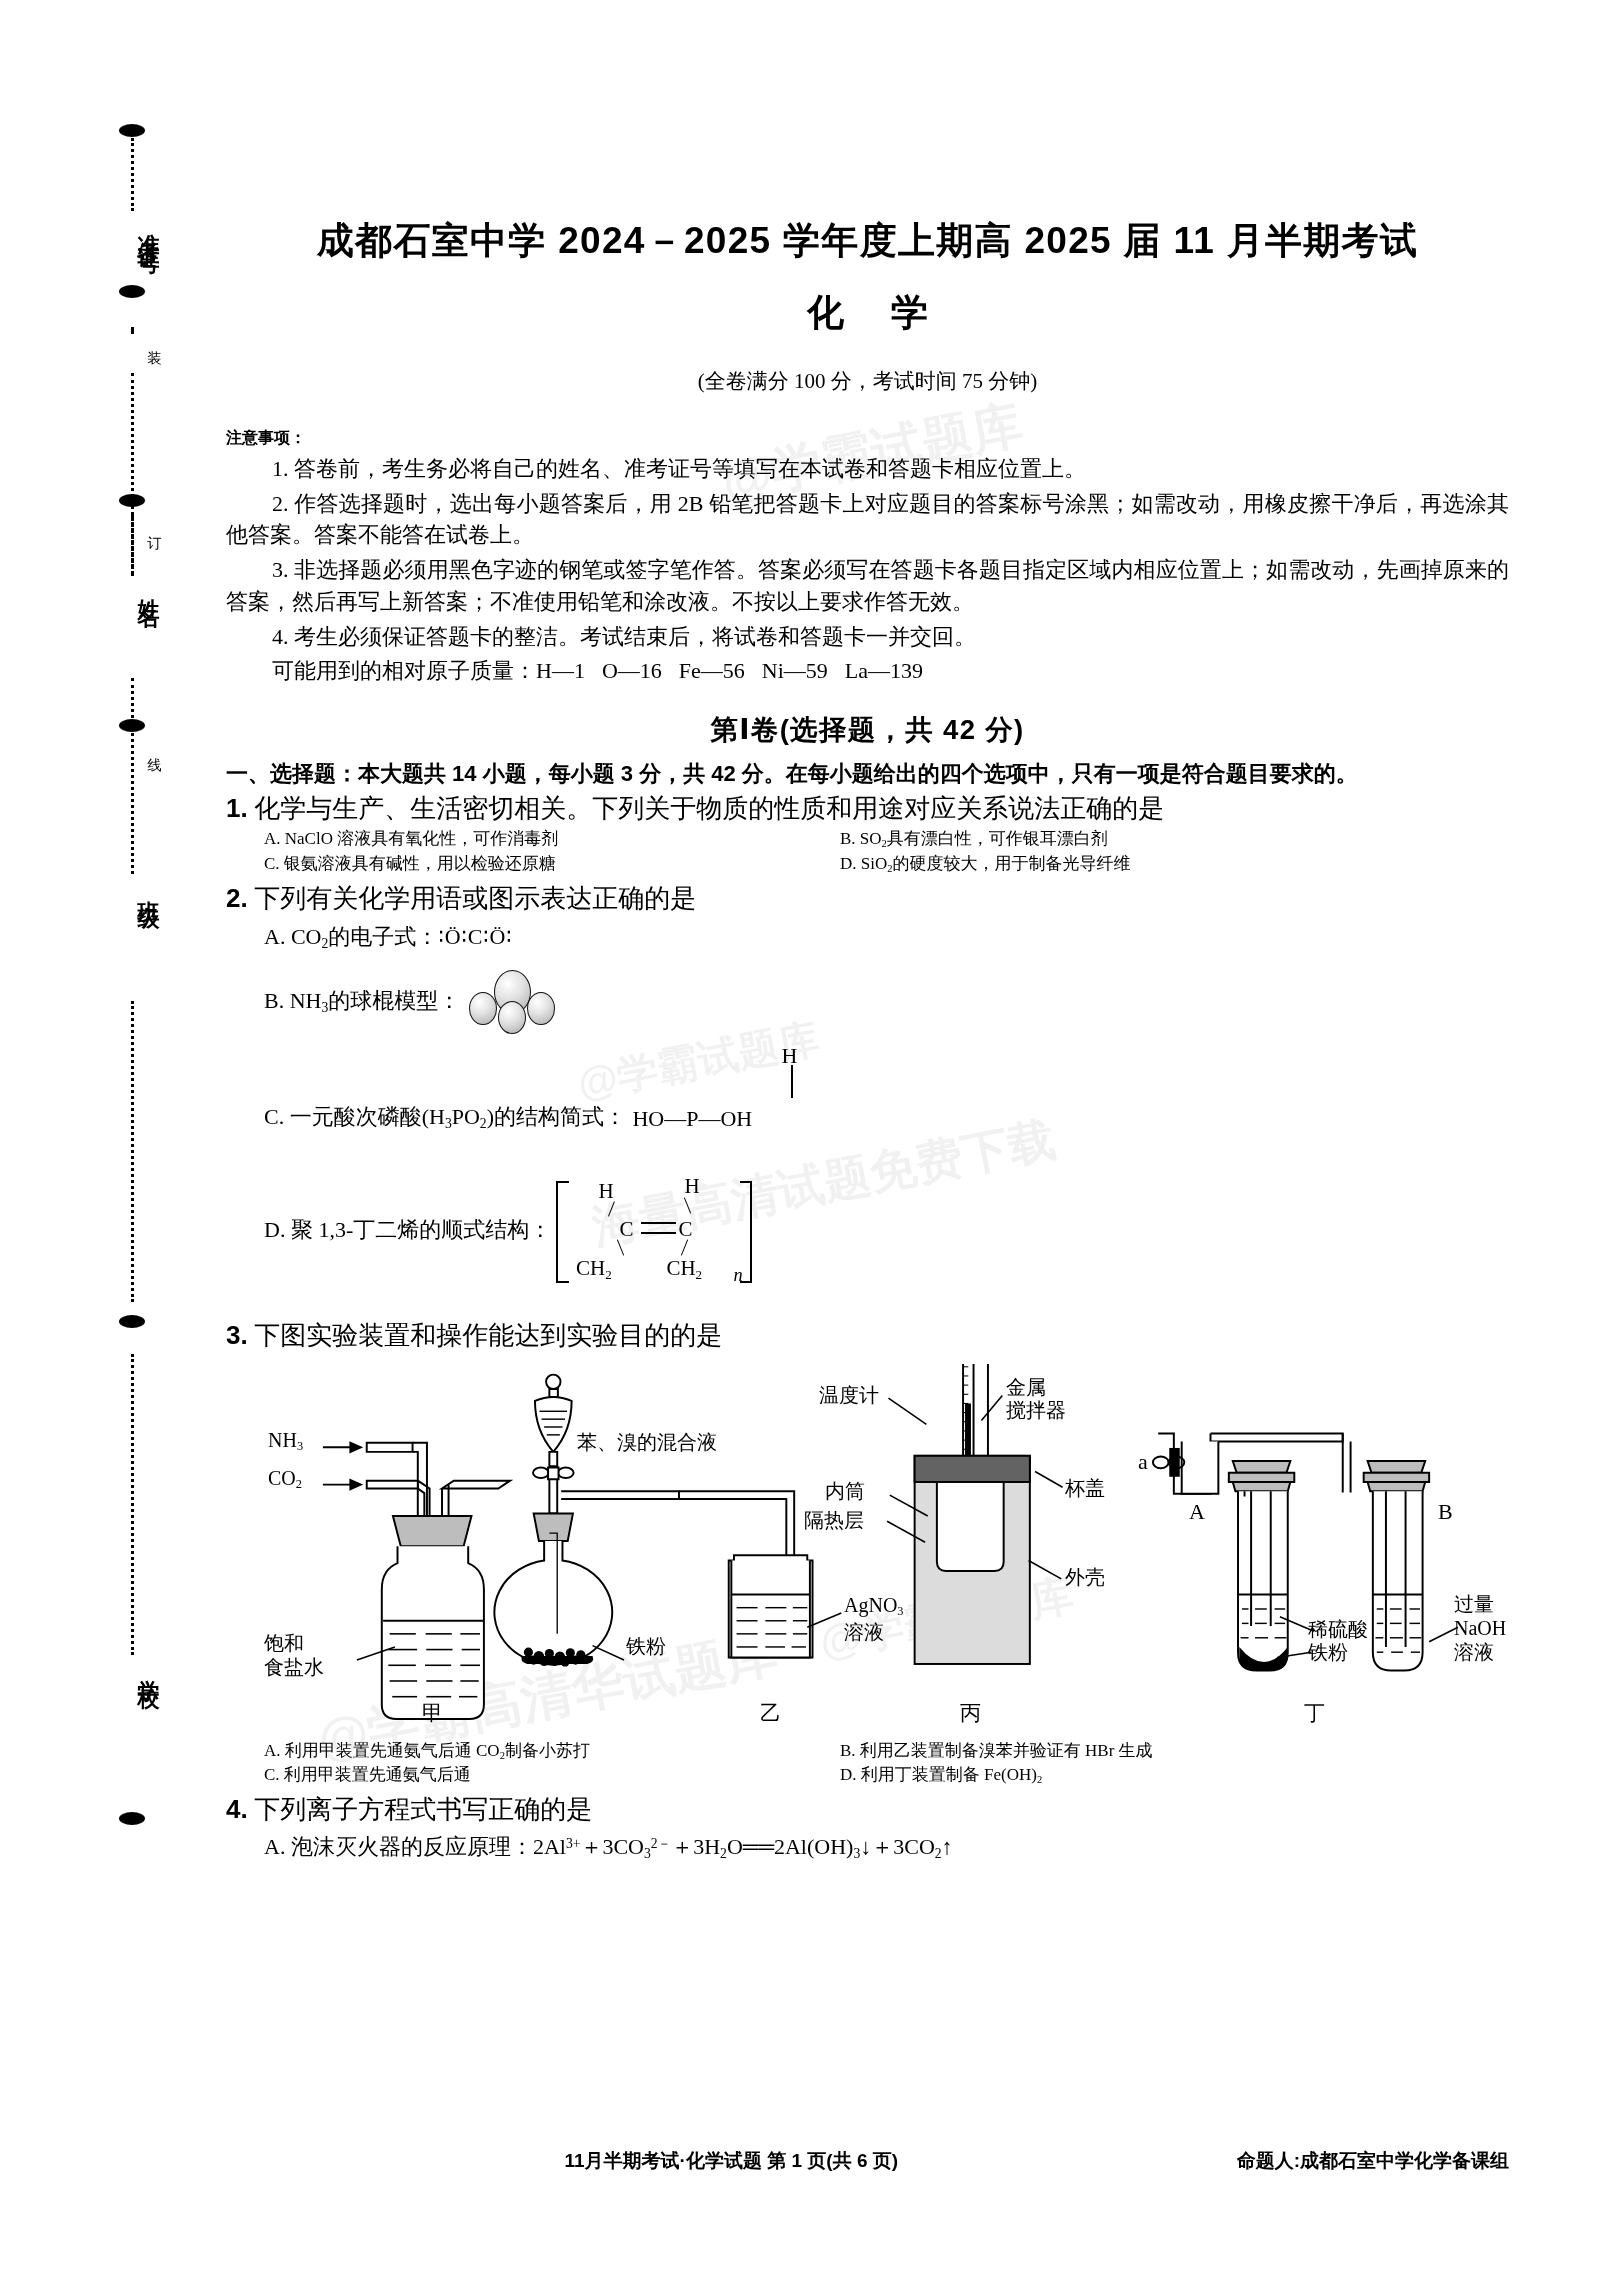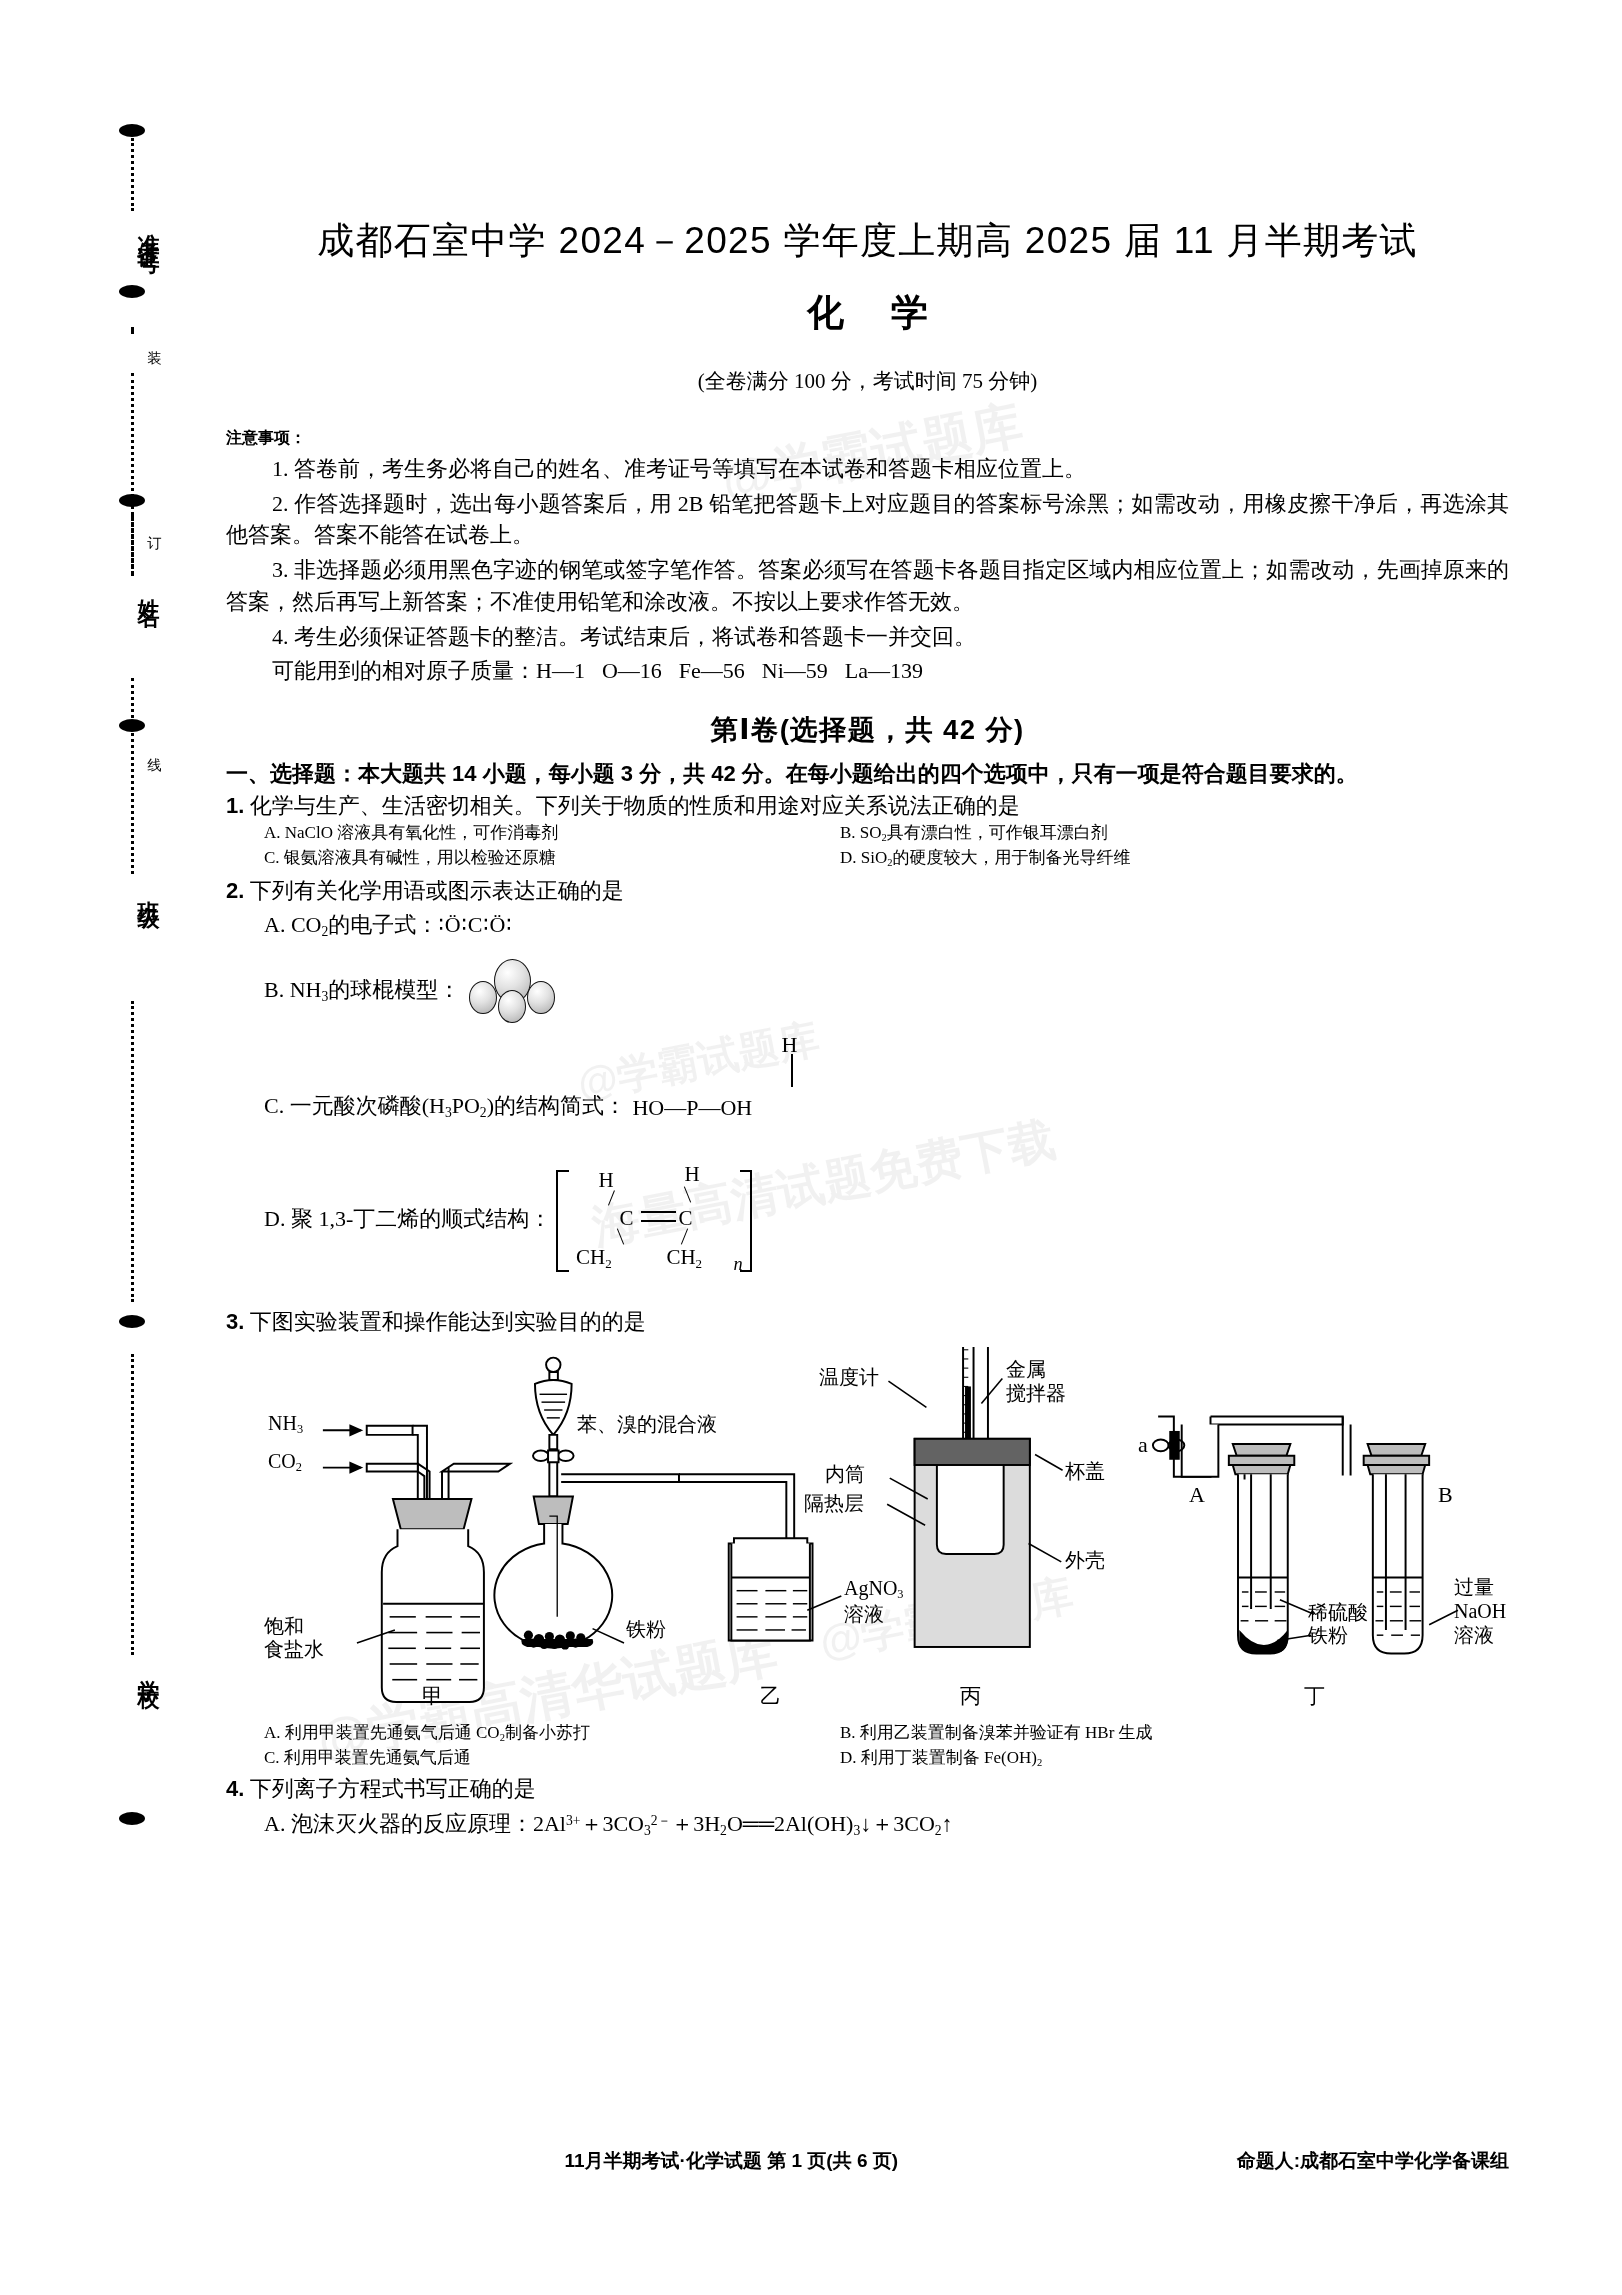--- a/index.html
+++ b/index.html
@@ -22,21 +22,21 @@
   }
   .vlabel.big{font-size:22px;}
   .vlabel.small{font-size:14.4px;font-weight:normal;letter-spacing:2.6px;}
 
   
   .main{position:absolute;left:226px;top:0;width:1283px;}
 
   .title{
     text-align:center;margin-top:216px;
     font-family:"Liberation Sans","DejaVu Sans",sans-serif;
-    font-weight:normal;font-size:37px;letter-spacing:1.3px;
+    font-weight:bold;font-size:37px;letter-spacing:1.3px;
   }
   .subject{
     text-align:center;margin-top:22px;
     font-family:"Liberation Sans","DejaVu Sans",sans-serif;
     font-weight:bold;font-size:37px;letter-spacing:18.3px;padding-left:18.3px;
   }
   .exammeta{text-align:center;margin-top:29px;font-size:21px;}
 
   .notice-h{margin-top:33px;font-weight:bold;font-size:16px;
             font-family:"Liberation Sans","DejaVu Sans",sans-serif;}
@@ -46,21 +46,21 @@
 
   .vol-head{
     text-align:center;margin-top:26px;margin-bottom:10.5px;
     font-family:"Liberation Sans","DejaVu Sans",sans-serif;
     font-weight:bold;font-size:27.5px;letter-spacing:1.3px;
   }
   .sec-intro{font-size:22px;line-height:1.42;text-align:justify;}
   .sec-intro b{font-family:"Liberation Sans","DejaVu Sans",sans-serif;}
 
   .q{font-size:22px;line-height:1.45;margin-top:2.6px;}
-  .q-stem{font-size:22px;line-height:1.45;}
+  .q-stem{font-size:26px;line-height:1.45;}
   .q-num{font-weight:bold;font-family:"Liberation Sans","DejaVu Sans",sans-serif;}
   .opt-row{display:flex;margin-left:38px;font-size:17px;line-height:1.45;}
   .opt-row > div:first-child{width:576px;flex:0 0 576px;}
 
   sub{font-size:.62em;vertical-align:-.28em;}
   sup{font-size:.62em;vertical-align:.46em;}
 
   .lewis{letter-spacing:0.7px;}
 
   

